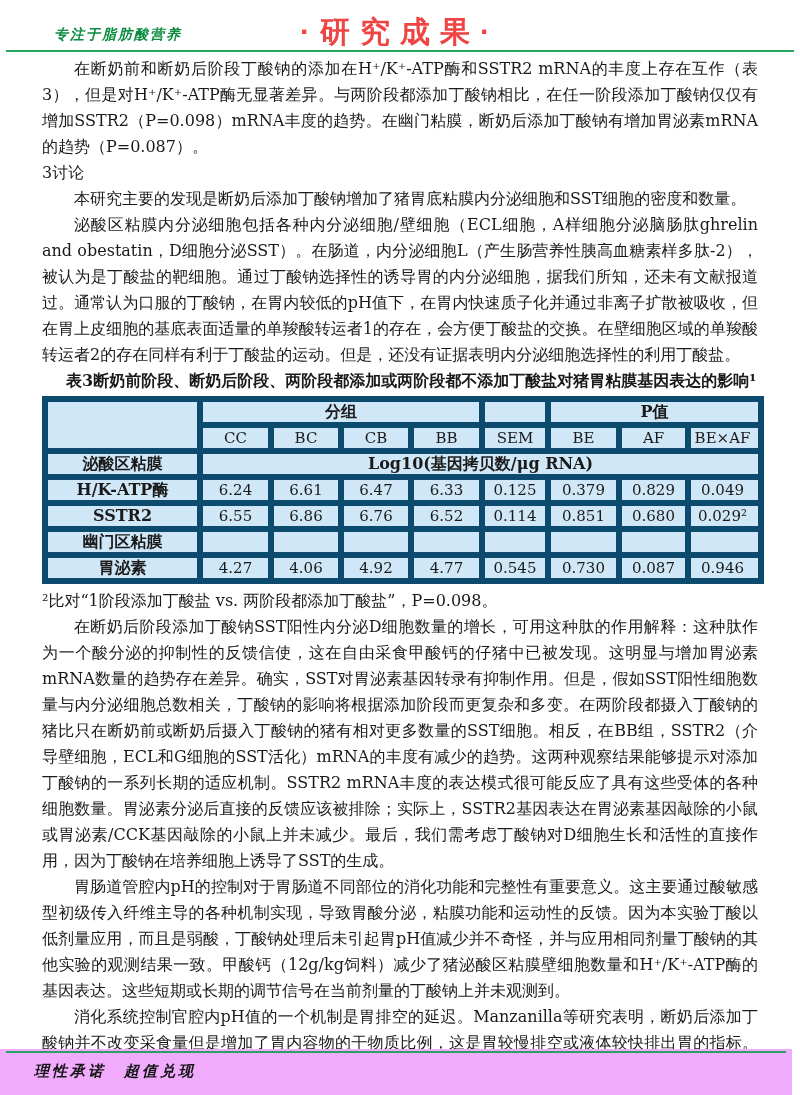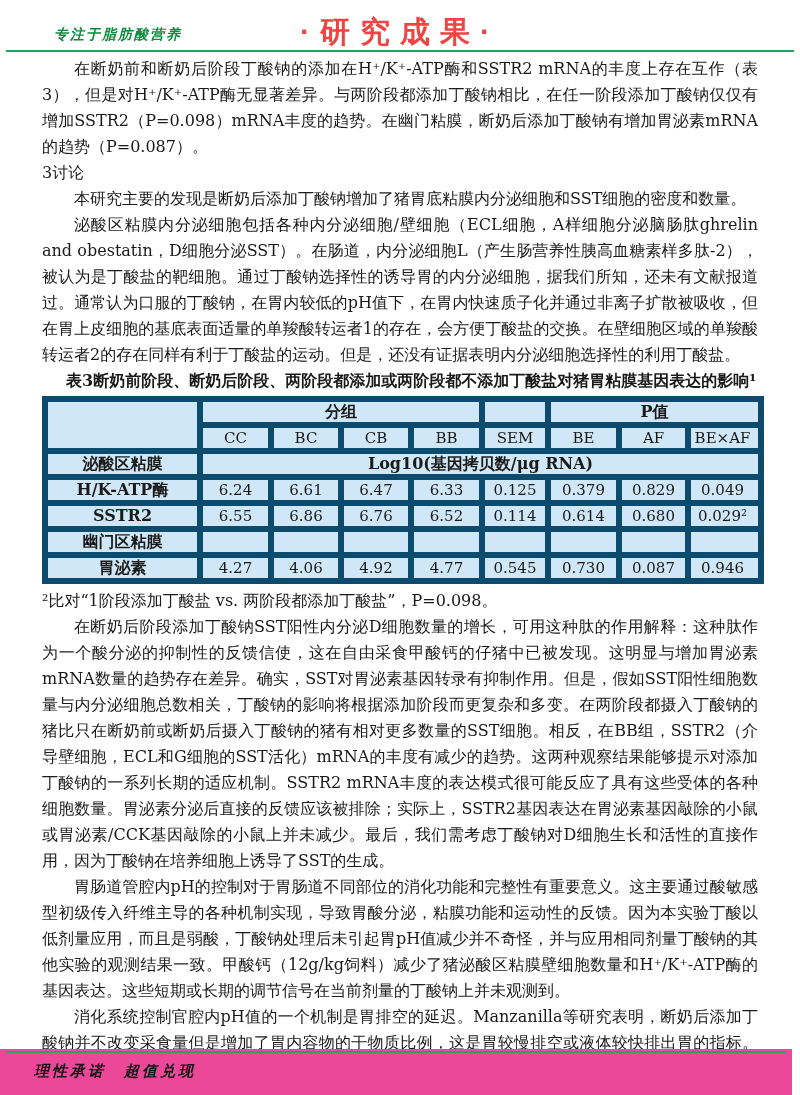--- a/index.html
+++ b/index.html
@@ -46,21 +46,21 @@
   table.results td {
     border:6px solid #0c4a6e; text-align:center;
     height:20px; line-height:20px; padding:0 2px; overflow:hidden;
   }
   table.results td.bold { font-weight:bold; font-size:16px; }
   table.results td.lbl  { font-weight:bold; font-size:16px; }
   table.results td.last { text-align:center; padding-right:6px; }
   
   .footnote { text-indent:0; line-height:27px; }
   
-  .ftr { position:absolute; left:0; right:8px; bottom:0; height:46px; background:#ec4899; }
+  .ftr { position:absolute; left:0; right:8px; bottom:0; height:46px; background:#f0abfc; }
   .ftr-rule { margin:2px 6px 0 6px; height:2px; background:#26a35c; }
   .ftr-slogan {
     margin:9px 0 0 34px; color:#151515;
     font-style:italic; font-weight:bold; font-size:15px; letter-spacing:3px;
   }
 </style>
 </head>
 <body>
 
 <div class="page">
@@ -123,21 +123,21 @@
         <td>0.829</td>
         <td class="last">0.049</td>
       </tr>
       <tr>
         <td class="lbl">SSTR2</td>
         <td>6.55</td>
         <td>6.86</td>
         <td>6.76</td>
         <td>6.52</td>
         <td>0.114</td>
-        <td>0.614</td>
+        <td>0.851</td>
         <td>0.680</td>
         <td class="last">0.029²</td>
       </tr>
       <tr>
         <td class="lbl">幽门区粘膜</td>
         <td></td>
         <td></td>
         <td></td>
         <td></td>
         <td></td>

